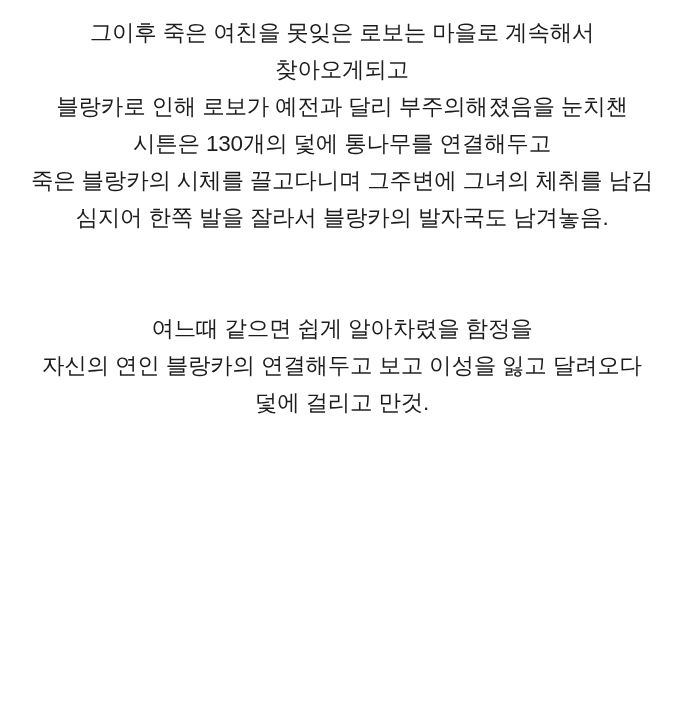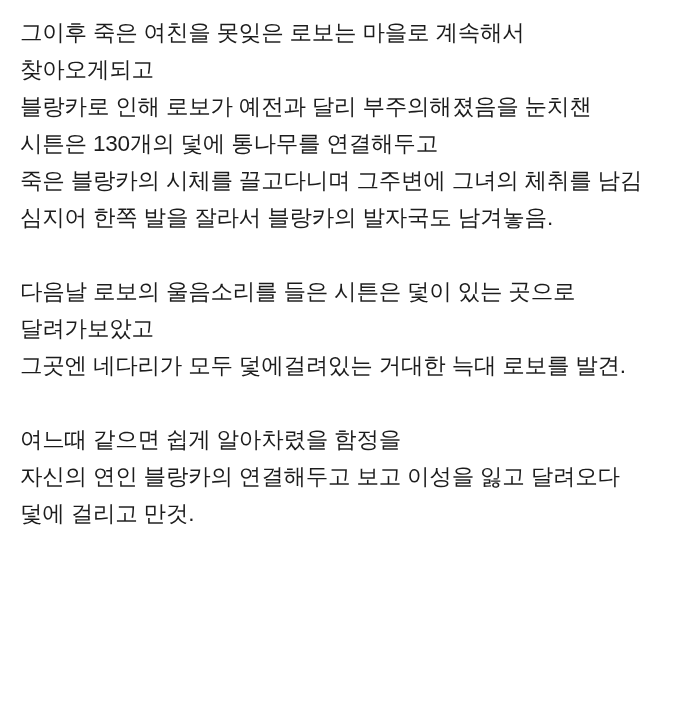--- a/index.html
+++ b/index.html
@@ -14,20 +14,21 @@
     overflow: hidden;
     font-family: "Liberation Sans", "DejaVu Sans", sans-serif;
     color: #1a1a1a;
   }
   .page {
     box-sizing: border-box;
     width: 684px;
     height: 725px;
     padding: 14px 20px 0 20px;
     background: #ffffff;
+    text-align: center;
   }
   .para {
     font-size: 22.5px;
     line-height: 37px;
     letter-spacing: -0.2px;
     color: #1c1c1c;
     word-break: keep-all;
     white-space: pre-wrap;
     margin: 0;
   }
@@ -40,21 +41,19 @@
 
 <div class="page">
 
   <p class="para">그이후 죽은 여친을 못잊은 로보는 마을로 계속해서 찾아오게되고
 블랑카로 인해 로보가 예전과 달리 부주의해졌음을 눈치챈 시튼은 130개의 덫에 통나무를 연결해두고
 죽은 블랑카의 시체를 끌고다니며 그주변에 그녀의 체취를 남김
 심지어 한쪽 발을 잘라서 블랑카의 발자국도 남겨놓음.</p>
 
   <div class="spacer"></div>
 
-  <p class="para">다음날 로보의 울음소리를 들은 시튼은 덫이 있는 곳으로 달려가보았고
-그곳엔 네다리가 모두 덫에걸려있는 거대한 늑대 로보를 발견.</p>
 
   <div class="spacer"></div>
 
   <p class="para">여느때 같으면 쉽게 알아차렸을 함정을
 자신의 연인 블랑카의 연결해두고 보고 이성을 잃고 달려오다 덫에 걸리고 만것.</p>
 
 </div>
 
 </body></html>

